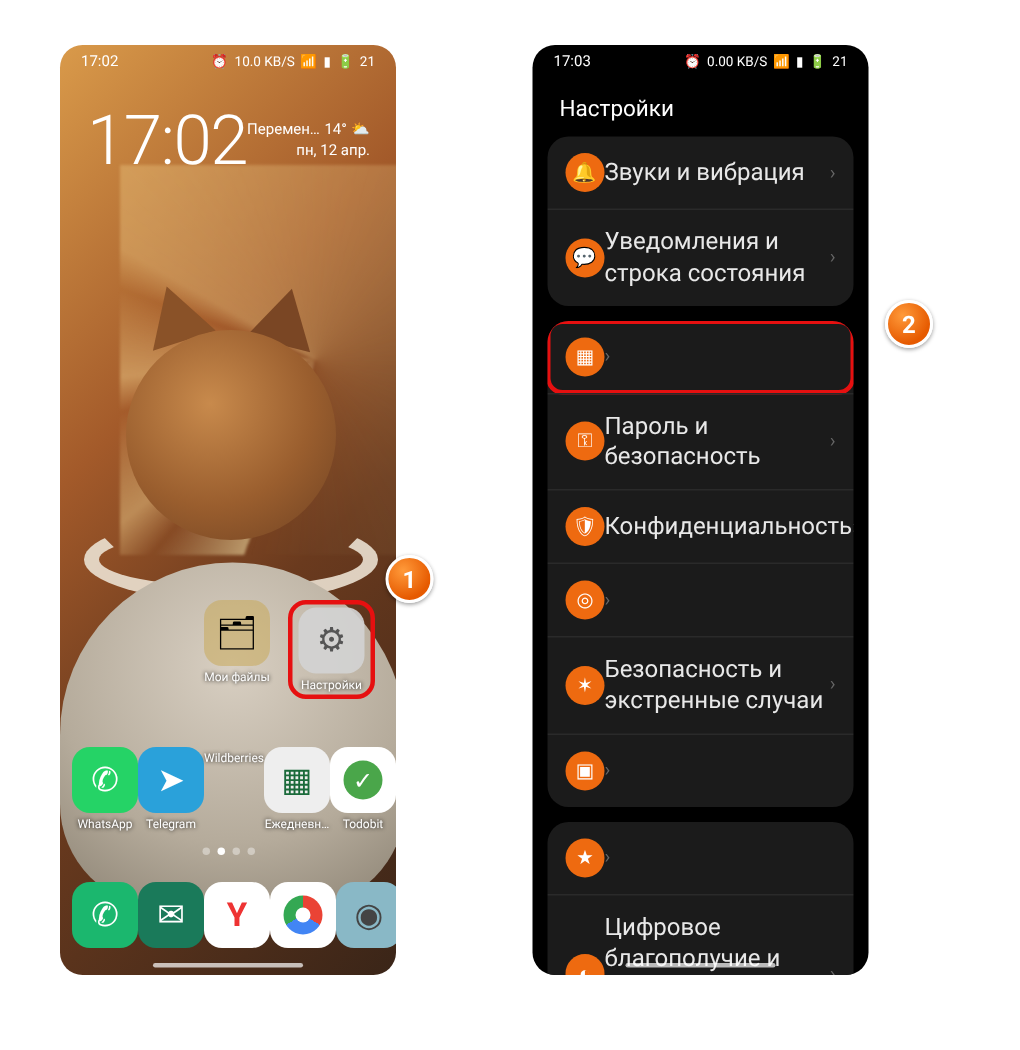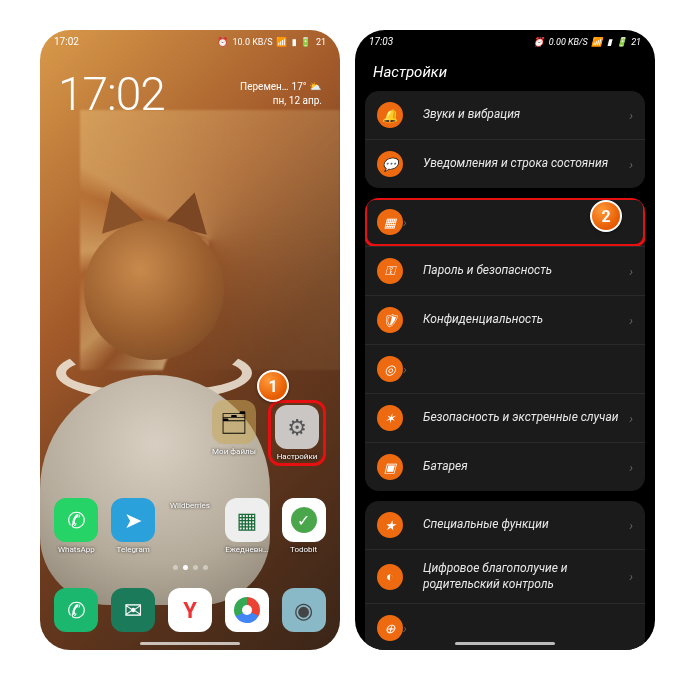--- a/index.html
+++ b/index.html
@@ -1,19 +1,19 @@
 <!DOCTYPE html>
 <html><head>
 <meta charset="utf-8">
 <style>
   * { margin: 0; padding: 0; box-sizing: border-box; font-family: -apple-system, Roboto, Arial, sans-serif; }
   body { background: #fff; width: 680px; height: 700px; position: relative; }
-  .phone { position: absolute; width: 300px; height: 620px; border-radius: 30px; overflow: hidden; }
+  .phone { position: absolute; width: 224px; height: 620px; border-radius: 15px; overflow: hidden; }
   .phone-left { left: 40px; top: 30px; background: linear-gradient(135deg,#d99a4a 0%,#a35a2a 35%,#6a3a1e 60%,#3a2518 100%); }
-  .phone-right { left: 355px; top: 30px; background: #000; font-style: italic; }
+  .phone-right { left: 355px; top: 30px; background: #000; }
   
   .statusbar { display:flex; justify-content:space-between; align-items:center; padding:6px 14px 2px; font-size:10px; color:#fff; }
   .statusbar-right { display:flex; gap:4px; align-items:center; }
   .sb-ico { font-size:9px; }
   
   .clock-row { display:flex; align-items:center; justify-content:space-between; padding: 18px 18px 0; color:#fff; }
   .clock-big { font-size:46px; font-weight:300; letter-spacing:-1px; }
   .weather-box { text-align:right; font-size:10px; line-height:1.4; }
   .weather-top { display:flex; align-items:center; gap:3px; }
   
@@ -38,21 +38,21 @@
   .dots span { width:5px; height:5px; border-radius:50%; background:rgba(255,255,255,.4); }
   .dots span.active { background:#fff; }
   .dock { position:absolute; bottom:18px; left:0; right:0; display:flex; justify-content:space-around; padding:0 8px; }
   .homebar { position:absolute; bottom:5px; left:50%; transform:translateX(-50%); width:100px; height:3px; background:rgba(255,255,255,.7); border-radius:3px; }
   
   .settings-title { color:#fff; font-size:15px; padding:14px 18px 10px; }
   .settings-list { background:#1b1b1b; margin:0 10px 10px; border-radius:14px; overflow:hidden; }
   .srow { display:flex; align-items:center; padding:11px 12px; position:relative; }
   .srow + .srow { border-top:1px solid #2a2a2a; }
   .sicon { width:26px; height:26px; border-radius:50%; background:#ee6a10; display:flex; align-items:center; justify-content:center; color:#fff; font-size:13px; flex-shrink:0; }
-  .slabel { color:#e8e8e8; font-size:12px; margin-left:20px; flex:1; line-height:1.3; }
+  .slabel { color:#e8e8e8; font-size:16px; margin-left:0; flex:1; line-height:1.3; }
   .schev { color:#666; font-size:13px; }
   .row-highlight { outline:3px solid #e61010; outline-offset:-2px; border-radius:10px; }
   
   .badge { position:absolute; width:32px; height:32px; border-radius:50%; display:flex; align-items:center; justify-content:center; font-weight:bold; color:#fff; font-size:16px; border:2px solid #fff; background:radial-gradient(circle at 35% 30%, #ff9a3a, #e65a00 70%); box-shadow:0 1px 3px rgba(0,0,0,.4); z-index:20; }
   .badge1 { left:257px; top:370px; }
   .badge2 { left:590px; top:200px; }
   
   .i-whatsapp{background:#25d366;color:#fff}
   .i-telegram{background:#2aa1da;color:#fff}
   .i-wb{background:#7b2bbf;color:#fff;font-size:14px;font-weight:bold}
@@ -80,21 +80,21 @@
       <span class="sb-ico">▮</span>
       <span class="sb-ico">🔋</span>
       <span class="sb-ico">21</span>
     </div>
   </div>
   <div class="clock-row">
     <div class="clock-big">17:02</div>
     <div class="weather-box">
       <div class="weather-top">
         <span>Перемен…</span>
-        <span>17°</span>
+        <span>14°</span>
         <span>⛅</span>
       </div>
       <div>пн, 12 апр.</div>
     </div>
   </div>
   <div class="cat-area">
     <div class="sunrays"></div>
     <div class="cat-ear1"></div>
       <div class="cat-ear2"></div>
     <div class="cat-head"></div>
@@ -210,28 +210,26 @@
         <div class="sicon">◎</div>
         <div class="schev">›</div>
       </div>
       <div class="srow">
         <div class="sicon">✶</div>
         <div class="slabel">Безопасность и экстренные случаи</div>
         <div class="schev">›</div>
       </div>
       <div class="srow">
         <div class="sicon">▣</div>
-        <div class="slabel">Батарея</div>
         <div class="schev">›</div>
       </div>
     </div>
   <div class="settings-list" id="g3">
       <div class="srow">
         <div class="sicon">★</div>
-        <div class="slabel">Специальные функции</div>
         <div class="schev">›</div>
       </div>
       <div class="srow">
         <div class="sicon">◐</div>
         <div class="slabel">Цифровое благополучие и родительский контроль</div>
         <div class="schev">›</div>
       </div>
       <div class="srow">
         <div class="sicon">⊕</div>
         <div class="schev">›</div>

